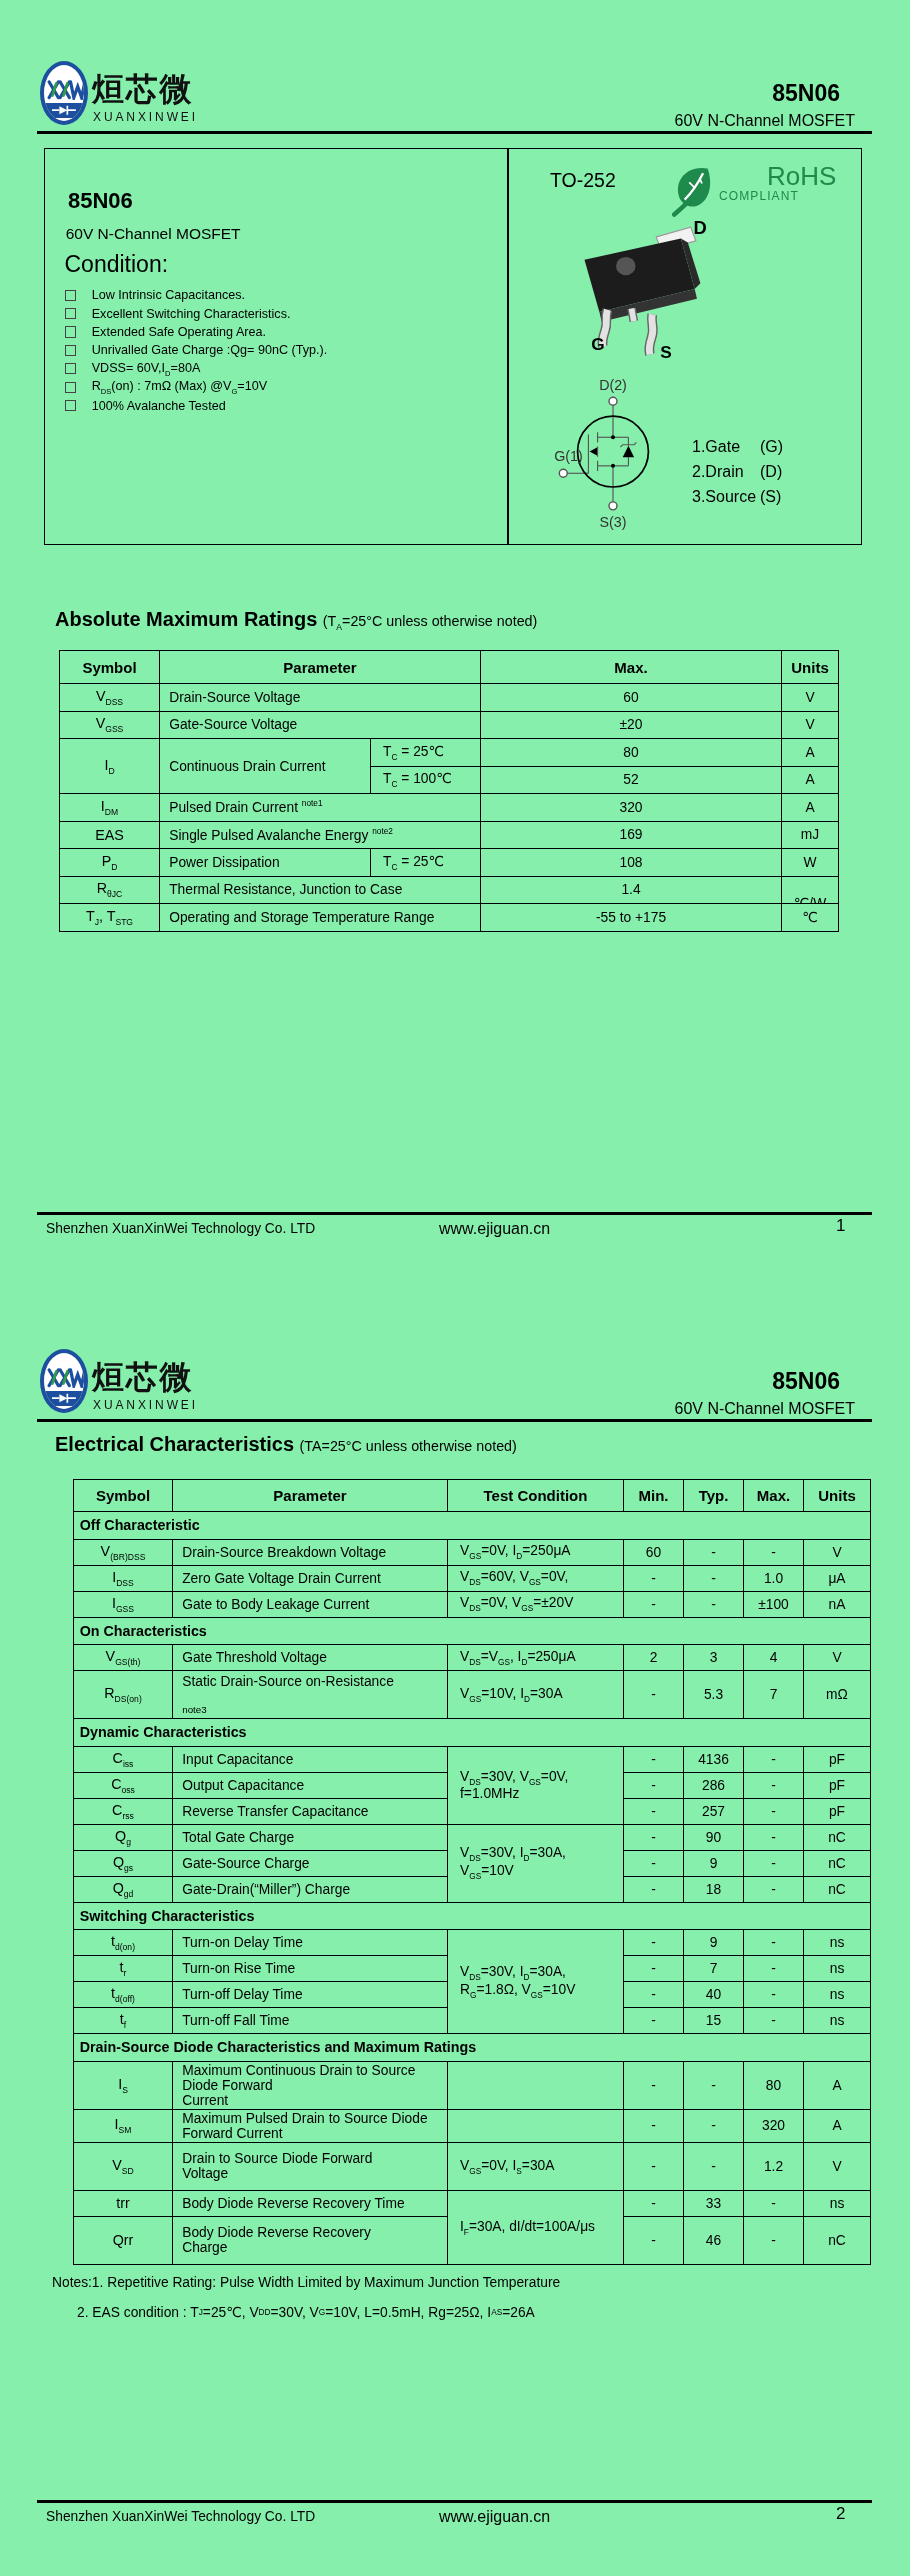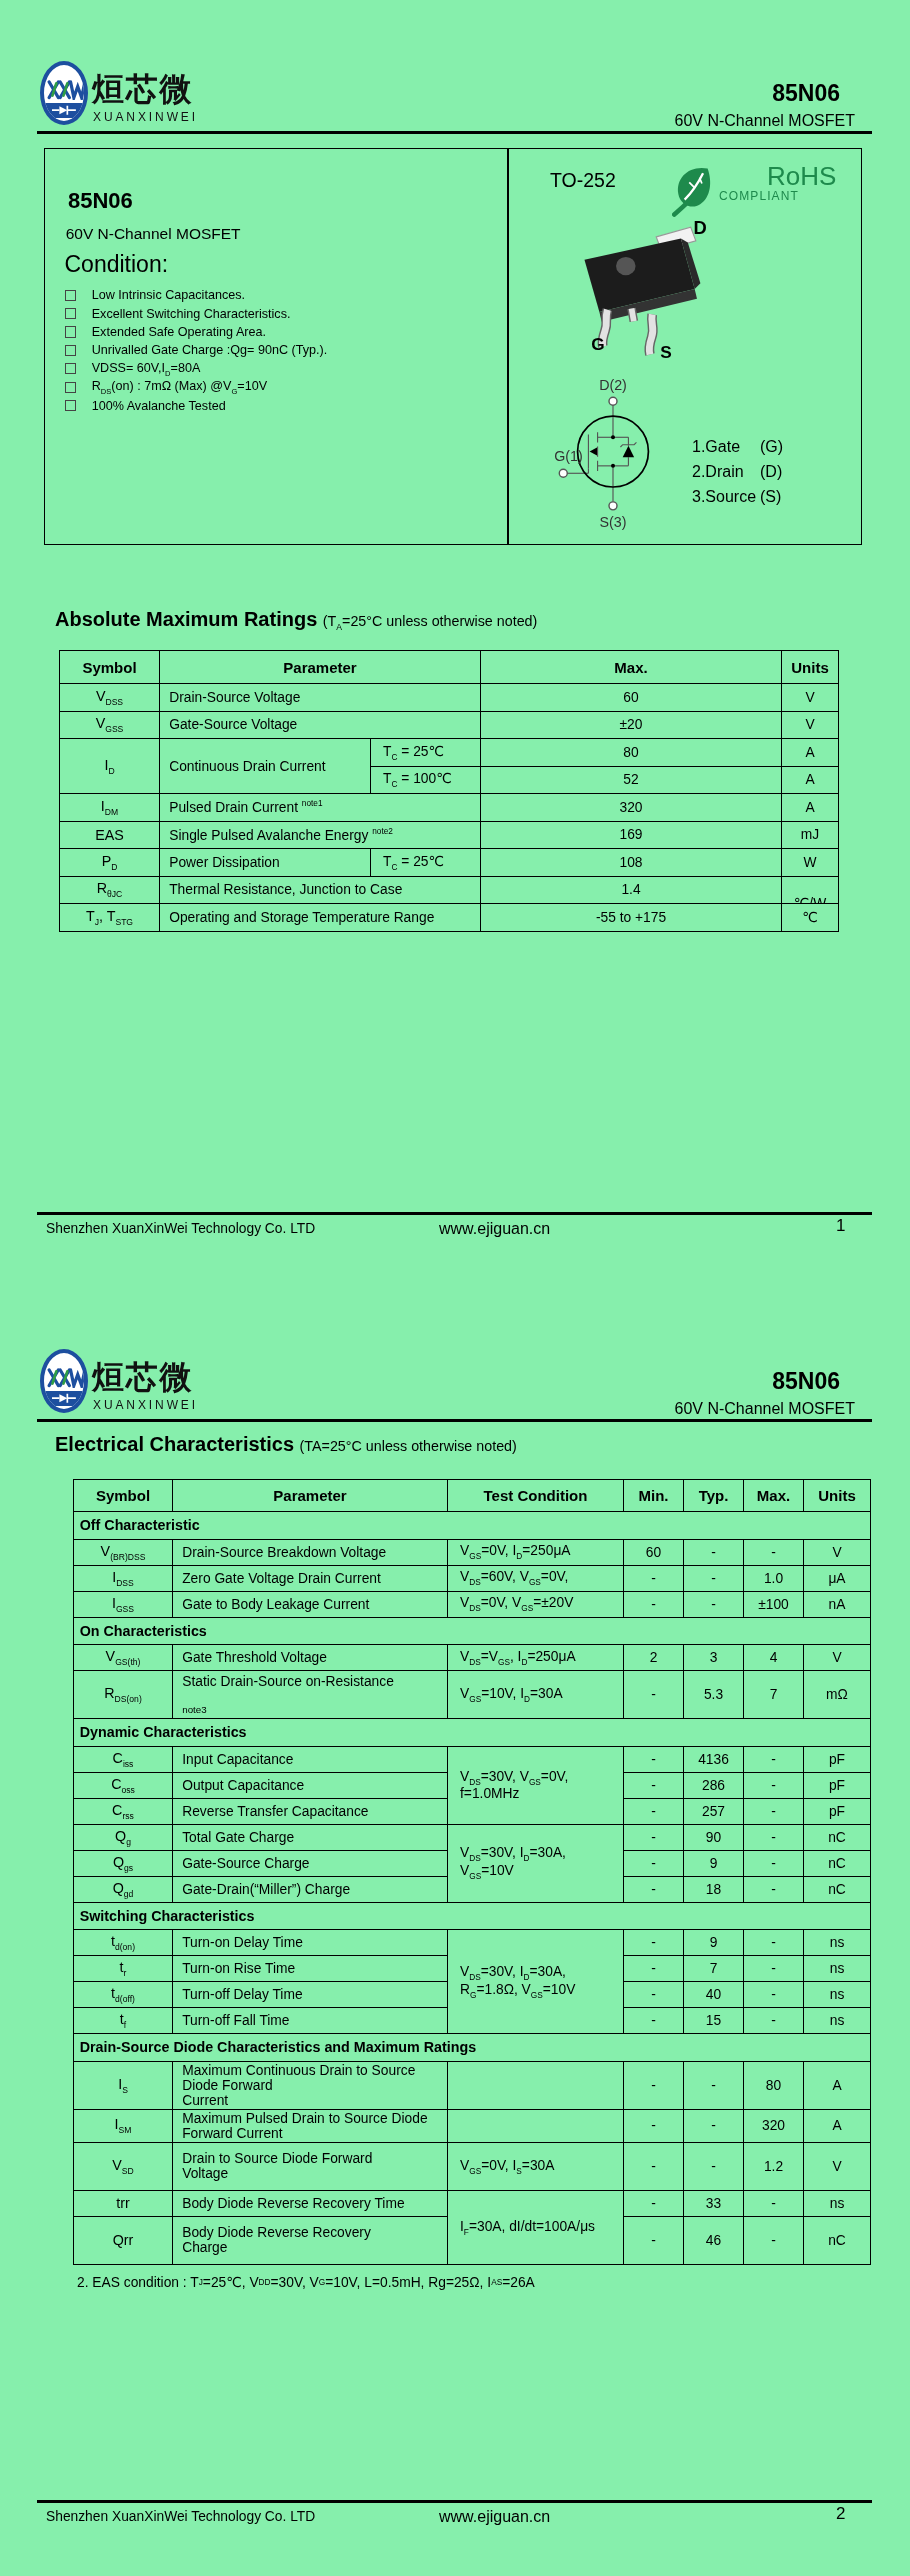--- a/index.html
+++ b/index.html
@@ -560,20 +560,21 @@
             <td>-</td>
             <td>46</td>
             <td>-</td>
             <td>nC</td>
           </tr>
         </tbody>
     </table>
   </div>
 
   <div class="notes" id="ec-notes">
+      <div class="note-line">Notes:1. Repetitive Rating: Pulse Width Limited by Maximum Junction Temperature</div>
       <div class="note-line indent">2. EAS condition : T<sub>J</sub>=25℃, V<sub>DD</sub>=30V, V<sub>G</sub>=10V, L=0.5mH, Rg=25Ω, I<sub>AS</sub>=26A</div>
     </div>
 
   <div class="ft-rule"></div>
   <div class="ft-company">Shenzhen XuanXinWei Technology Co. LTD</div>
   <div class="ft-site">www.ejiguan.cn</div>
   <div class="ft-page">2</div>
 </div>
 
 

